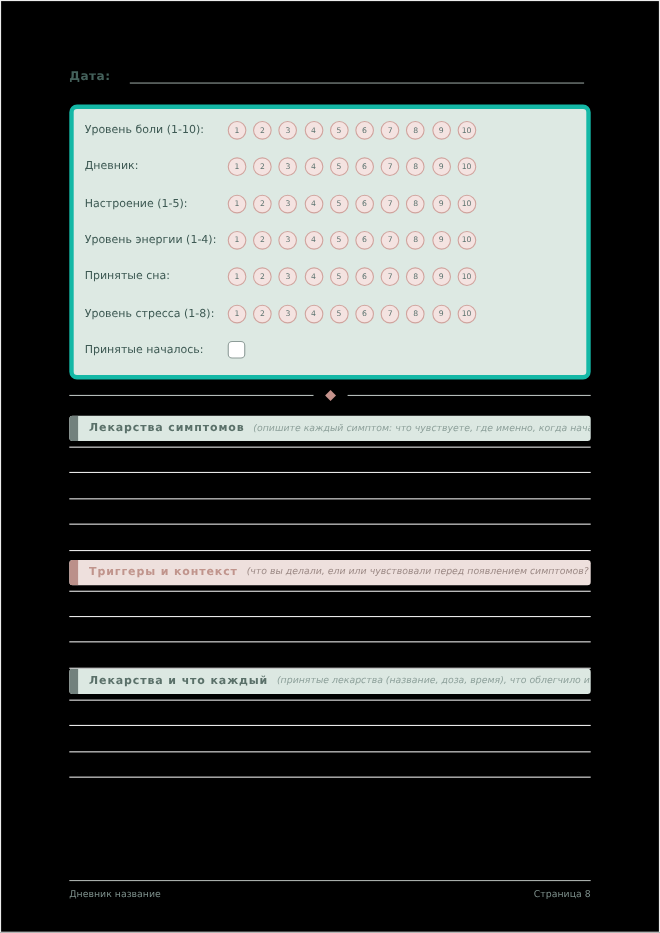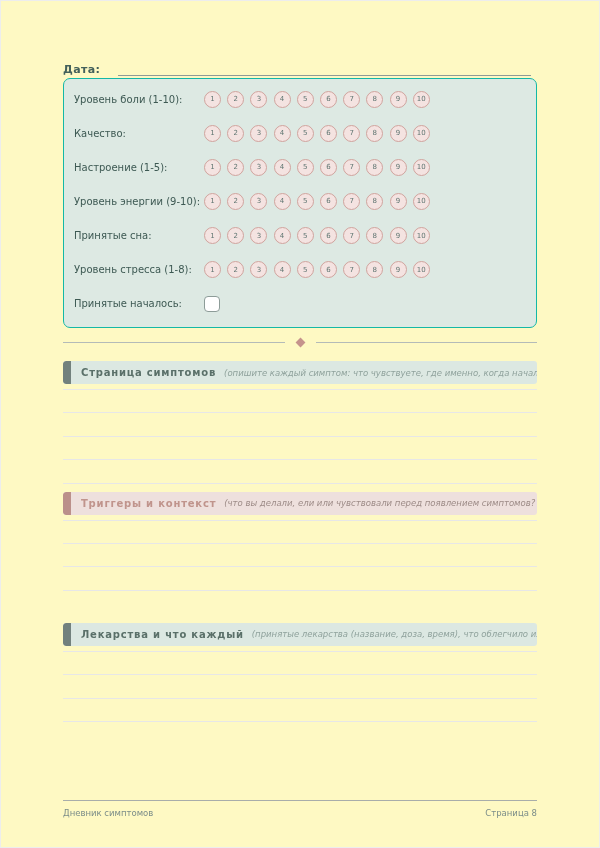--- a/index.html
+++ b/index.html
@@ -1,32 +1,32 @@
 <!DOCTYPE html>
 <html><head>
 <meta charset="utf-8">
 <style>
   * { margin:0; padding:0; box-sizing:border-box; }
   html,body { background:#ffffff; }
   body { font-family:"DejaVu Sans", sans-serif; }
   .page {
-    position:relative; width:600px; height:848px; background:#fef9c3;
+    position:relative; width:600px; height:848px; background:#000000;
     overflow:hidden; border:1px solid #ededed;
   }
   .content { position:absolute; left:62px; right:62px; top:57px; }
 
   
   .date-row { display:flex; align-items:flex-end; height:18px; }
   .date-label { font-size:11px; font-weight:bold; color:#44615b; letter-spacing:0.4px; }
   .date-line { flex:1; margin-left:18px; margin-right:6px; border-bottom:1px solid #8f9b97; height:14px; }
 
   
   .ratings-box {
-    margin-top:2px; height:250px; background:#dde9e3;
-    border:1px solid #14b8a6; border-radius:7px;
+    margin-top:19px; height:250px; background:#dde9e3;
+    border:4px solid #14b8a6; border-radius:7px;
     padding:3px 20px 6px 10px;
     display:flex; flex-direction:column;
   }
   .rating-row { display:flex; align-items:center; height:34.4px; }
   .rating-label { width:130px; flex:none; font-size:10px; color:#3d5953; white-space:nowrap; overflow:hidden; }
   .scale { display:flex; align-items:center; }
   .circle {
     width:17px; height:17px; border-radius:50%; background:#f4e3e1;
     border:1px solid #d0a49e; color:#5f7571; font-size:7px;
     display:flex; align-items:center; justify-content:center;
@@ -59,21 +59,21 @@
   .section.green .bar { background:#72817d; }
   .section.green .title { color:#5a7069; }
   .section.green .hint { color:#8fa29c; }
   .section.pink .section-header { background:#eee0dd; }
   .section.pink .bar { background:#bb908a; }
   .section.pink .title { color:#c0948c; }
   .section.pink .hint { color:#9d8b87; }
   .rule { height:23.4px; border-bottom:1px solid #e7e7e7; }
   .rule:first-child { height:6px; }
   .section:nth-child(1) { margin-bottom:8px; }
-  .section:nth-child(2) { margin-bottom:32px; }
+  .section:nth-child(2) { }
 
   
   .footer {
     position:absolute; left:62px; right:62px; top:799px;
     border-top:1px solid #a8adaa; padding-top:7px;
     display:flex; justify-content:space-between;
     font-size:8.5px; color:#7b8d89;
   }
 </style>
 </head>
@@ -97,21 +97,21 @@
             <span class="circle">4</span>
             <span class="circle">5</span>
             <span class="circle">6</span>
             <span class="circle">7</span>
             <span class="circle">8</span>
             <span class="circle">9</span>
             <span class="circle">10</span>
           </div>
         </div>
         <div class="rating-row">
-          <span class="rating-label">Качество:</span>
+          <span class="rating-label">Дневник:</span>
           <div class="scale">
             <span class="circle">1</span>
             <span class="circle">2</span>
             <span class="circle">3</span>
             <span class="circle">4</span>
             <span class="circle">5</span>
             <span class="circle">6</span>
             <span class="circle">7</span>
             <span class="circle">8</span>
             <span class="circle">9</span>
@@ -127,21 +127,21 @@
             <span class="circle">4</span>
             <span class="circle">5</span>
             <span class="circle">6</span>
             <span class="circle">7</span>
             <span class="circle">8</span>
             <span class="circle">9</span>
             <span class="circle">10</span>
           </div>
         </div>
         <div class="rating-row">
-          <span class="rating-label">Уровень энергии (9-10):</span>
+          <span class="rating-label">Уровень энергии (1-4):</span>
           <div class="scale">
             <span class="circle">1</span>
             <span class="circle">2</span>
             <span class="circle">3</span>
             <span class="circle">4</span>
             <span class="circle">5</span>
             <span class="circle">6</span>
             <span class="circle">7</span>
             <span class="circle">8</span>
             <span class="circle">9</span>
@@ -187,21 +187,21 @@
     <div class="divider">
       <span class="dline"></span>
       <span class="diamond"></span>
       <span class="dline"></span>
     </div>
 
     <div class="sections">
         <div class="section green">
           <div class="section-header">
             <span class="bar"></span>
-            <span class="title">Страница симптомов</span>
+            <span class="title">Лекарства симптомов</span>
             <span class="hint">(опишите каждый симптом: что чувствуете, где именно, когда началось, как...</span>
           </div>
           <div class="lines">
             <div class="rule"></div>
             <div class="rule"></div>
             <div class="rule"></div>
             <div class="rule"></div>
             <div class="rule"></div>
           </div>
         </div>
@@ -229,16 +229,16 @@
             <div class="rule"></div>
             <div class="rule"></div>
             <div class="rule"></div>
           </div>
         </div>
       </div>
 
   </div>
 
   <div class="footer">
-    <span>Дневник симптомов</span>
+    <span>Дневник название</span>
     <span>Страница 8</span>
   </div>
 </div>
 
 </body></html>

